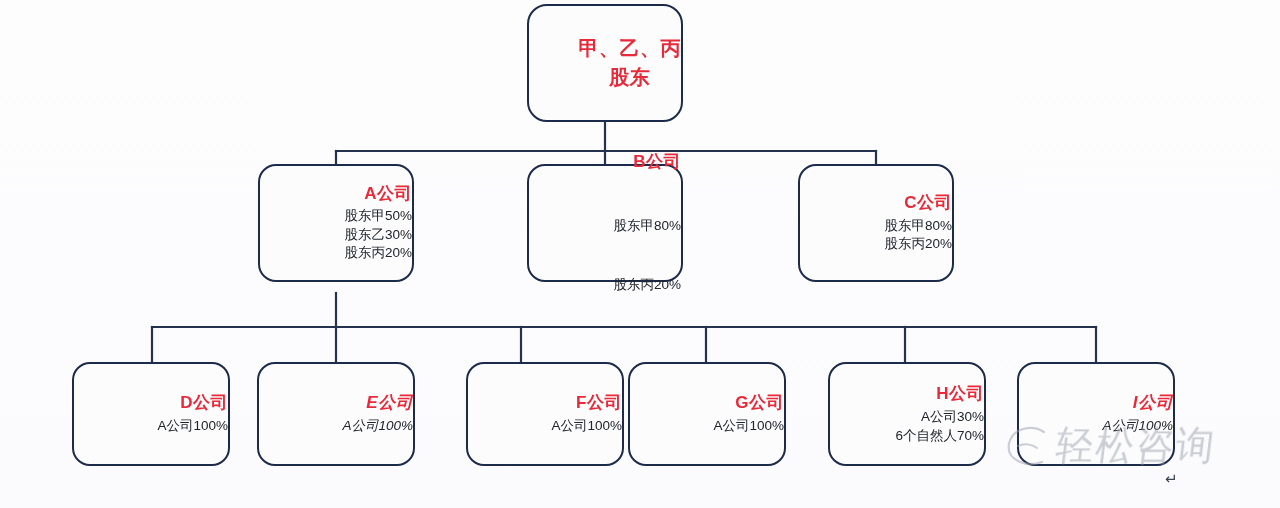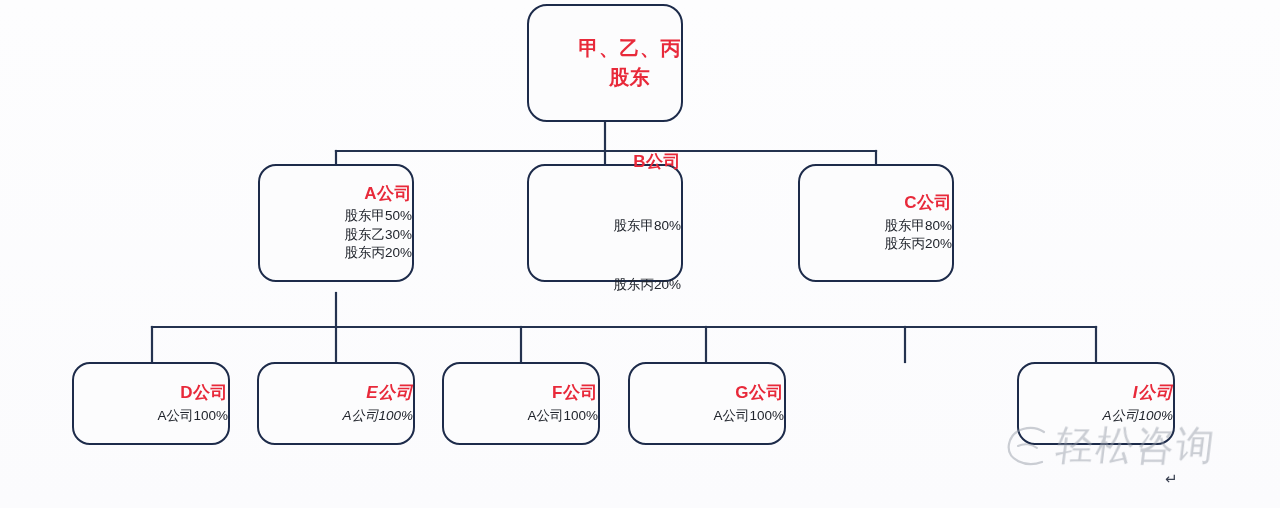--- a/index.html
+++ b/index.html
@@ -79,27 +79,27 @@
   .level2 .title { font-size: 17px; margin-bottom: 3px; }
   .level2 .sub   { font-size: 13.5px; }
   #node-a { left: 258px; }
   #node-b { left: 527px; gap: 41px; }
   #node-c { left: 798px; }
 
   
   .level3 {
     top: 362px;
     width: 158px;
-    height: 83px;
+    height: 104px;
   }
   .level3 .title { font-size: 17px; margin-bottom: 4px; }
   .level3 .sub   { font-size: 13.5px; }
   #node-d { left: 72px; }
   #node-e { left: 257px; font-style: italic; }
-  #node-f { left: 442px; }
+  #node-f { left: 466px; }
   #node-g { left: 628px; }
   #node-h { left: 828px; }
   #node-i { left: 1017px; font-style: italic; }
 
   
   #watermark {
     position: absolute;
     left: 1000px;
     top: 414px;
     width: 262px;
@@ -204,20 +204,25 @@
   <div class="node level3" id="node-f">
     <div class="title">F公司</div>
     <div class="sub">A公司100%</div>
   </div>
 
   <div class="node level3" id="node-g">
     <div class="title">G公司</div>
     <div class="sub">A公司100%</div>
   </div>
 
+  <div class="node level3" id="node-h">
+    <div class="title">H公司</div>
+    <div class="sub">A公司30%</div>
+    <div class="sub">6个自然人70%</div>
+  </div>
 
   <div class="node level3" id="node-i">
     <div class="title">I公司</div>
     <div class="sub">A公司100%</div>
   </div>
 
   <div id="watermark">
     <svg class="wm-mark" viewBox="0 0 48 44" xmlns="http://www.w3.org/2000/svg">
       <path d="M40,8 C28,0 8,4 5,20 C2,36 22,44 38,38" fill="none" stroke="#9aa0ab" stroke-width="2.2" stroke-linecap="round"></path>
       <path d="M14,22 C20,19 28,20 33,24" fill="none" stroke="#9aa0ab" stroke-width="2" stroke-linecap="round"></path>

